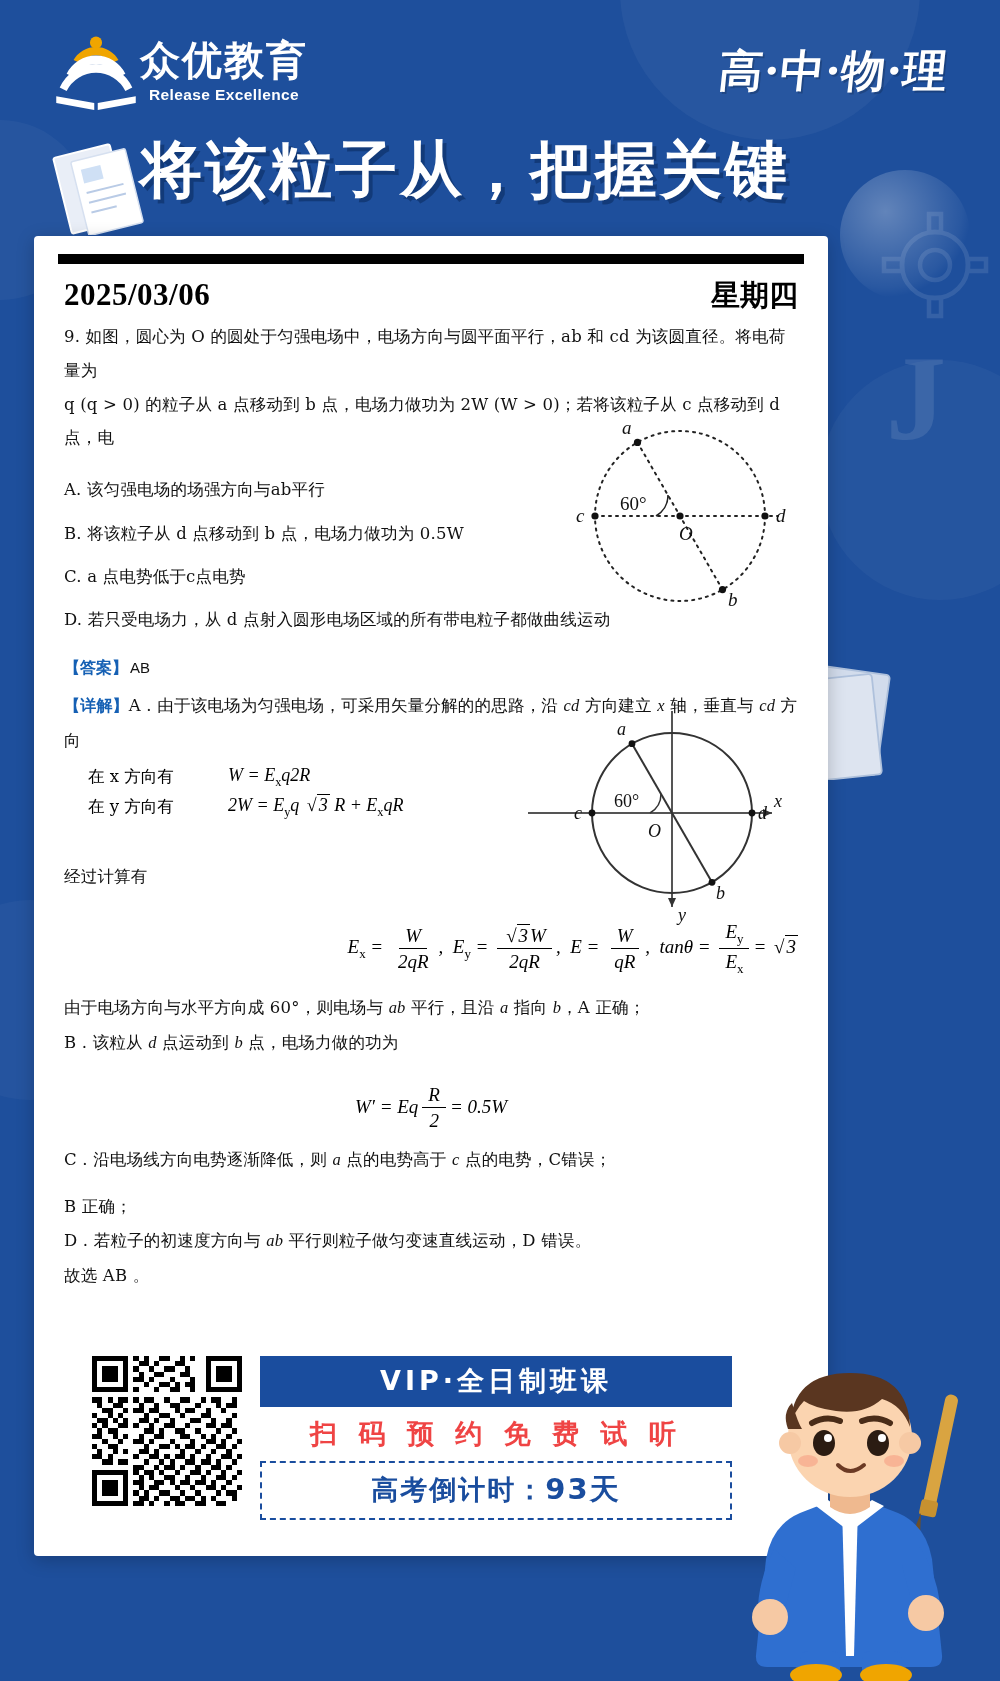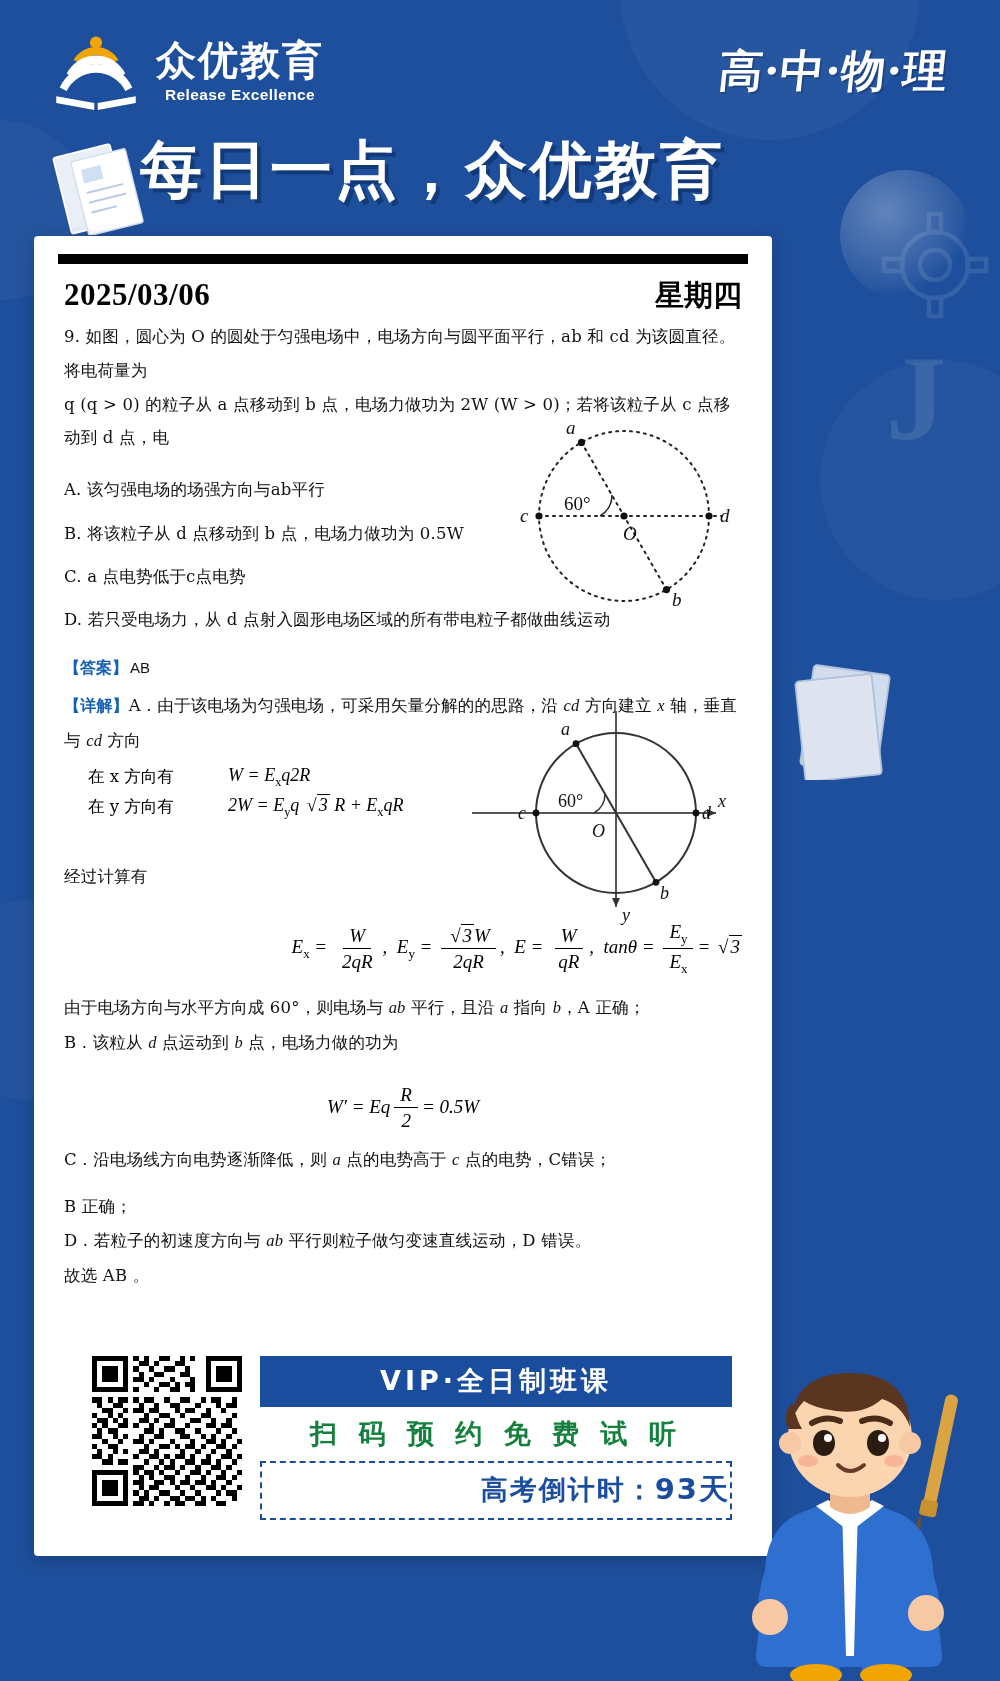--- a/index.html
+++ b/index.html
@@ -32,21 +32,21 @@
   }
   .bg-paper {
     position:absolute; left:780px; top:660px; width:130px; height:120px;
     opacity:.85;
   }
 
   
   .header { position:relative; height:232px; }
   .logo-row { position:absolute; left:52px; top:34px; display:flex; align-items:center; }
   .logo-mark { width:88px; height:76px; position:relative; }
-  .logo-text { margin-left:16px; }
+  .logo-text { }
   .logo-cn {
     font-family:"DejaVu Sans", sans-serif; font-weight:bold;
     font-size:40px; color:#ffffff; letter-spacing:2px; line-height:1;
   }
   .logo-en {
     font-family:"Liberation Sans", sans-serif; font-weight:bold;
     font-size:15.5px; color:#ffffff; letter-spacing:.4px;
     margin-top:6px; text-align:center;
   }
   .subject {
@@ -59,21 +59,21 @@
   .slogan {
     position:absolute; left:140px; top:128px;
     font-family:"DejaVu Sans", sans-serif; font-weight:bold;
     font-size:62px; color:#ffffff; letter-spacing:3px;
     text-shadow:4px 4px 0 rgba(10,42,92,.55);
   }
   .slogan-papers { position:absolute; left:52px; top:140px; width:110px; height:95px; }
 
   
   .card {
-    position:absolute; left:34px; top:236px; width:738px; height:1320px;
+    position:absolute; left:34px; top:236px; width:794px; height:1320px;
     background:#ffffff; border-radius:4px;
     box-shadow:0 4px 18px rgba(0,0,0,.22);
     padding:18px 24px 0 24px;
   }
   .card-topbar { height:10px; background:#000000; margin:0 0 12px 0; }
   .date-row { display:flex; justify-content:space-between; align-items:baseline; padding:0 6px 4px 6px; }
   .date {
     font-family:"Liberation Serif", serif; font-weight:bold;
     font-size:31px; color:#000; letter-spacing:.5px;
   }
@@ -123,26 +123,26 @@
   .promo { position:absolute; left:58px; bottom:36px; width:640px; }
   .promo-inner { display:flex; align-items:flex-start; }
   .qr { width:150px; height:150px; flex:0 0 150px; }
   .promo-right { margin-left:18px; flex:1; }
   .vip-bar {
     background:#1a4d9e; color:#fff; text-align:center;
     font-family:"DejaVu Sans", sans-serif; font-weight:bold;
     font-size:27px; letter-spacing:4px; padding:7px 0 8px 0;
   }
   .scan-line {
-    text-align:center; color:#15803d;
+    text-align:center; color:#ef4444;
     font-family:"DejaVu Sans", sans-serif; font-weight:bold;
     font-size:27px; letter-spacing:6px; margin:9px 0 9px 0;
   }
   .countdown {
-    border:2px dashed #1a4d9e; color:#1a4d9e; text-align:right;
+    border:2px dashed #1a4d9e; color:#1a4d9e; text-align:center;
     font-family:"DejaVu Sans", sans-serif; font-weight:bold;
     font-size:27px; letter-spacing:2px; padding:7px 0 8px 0;
   }
   .countdown .days { font-size:29px; }
 
   
   .mascot { position:absolute; right:6px; bottom:0px; width:290px; height:330px; }
 </style>
 </head>
 <body>
@@ -201,21 +201,21 @@
       <rect x="26" y="14" width="56" height="76" rx="2" fill="#ffffff" stroke="#d6e0f0" stroke-width="1.5"></rect>
       <rect x="34" y="24" width="20" height="14" fill="#cfe0f5"></rect>
       <g stroke="#b9cbe6" stroke-width="2">
         <line x1="34" y1="48" x2="72" y2="48"></line>
         <line x1="34" y1="58" x2="72" y2="58"></line>
         <line x1="34" y1="68" x2="60" y2="68"></line>
       </g>
     </g>
   </svg>
 
-  <div class="slogan">每日一点，众优教育</div>
+  <div class="slogan">将该粒子从，把握关键</div>
 </div>
 
 <div class="card">
 
   <div class="card-topbar"></div>
 
   <div class="date-row">
     <div class="date">2025/03/06</div>
     <div class="weekday">星期四</div>
   </div>

